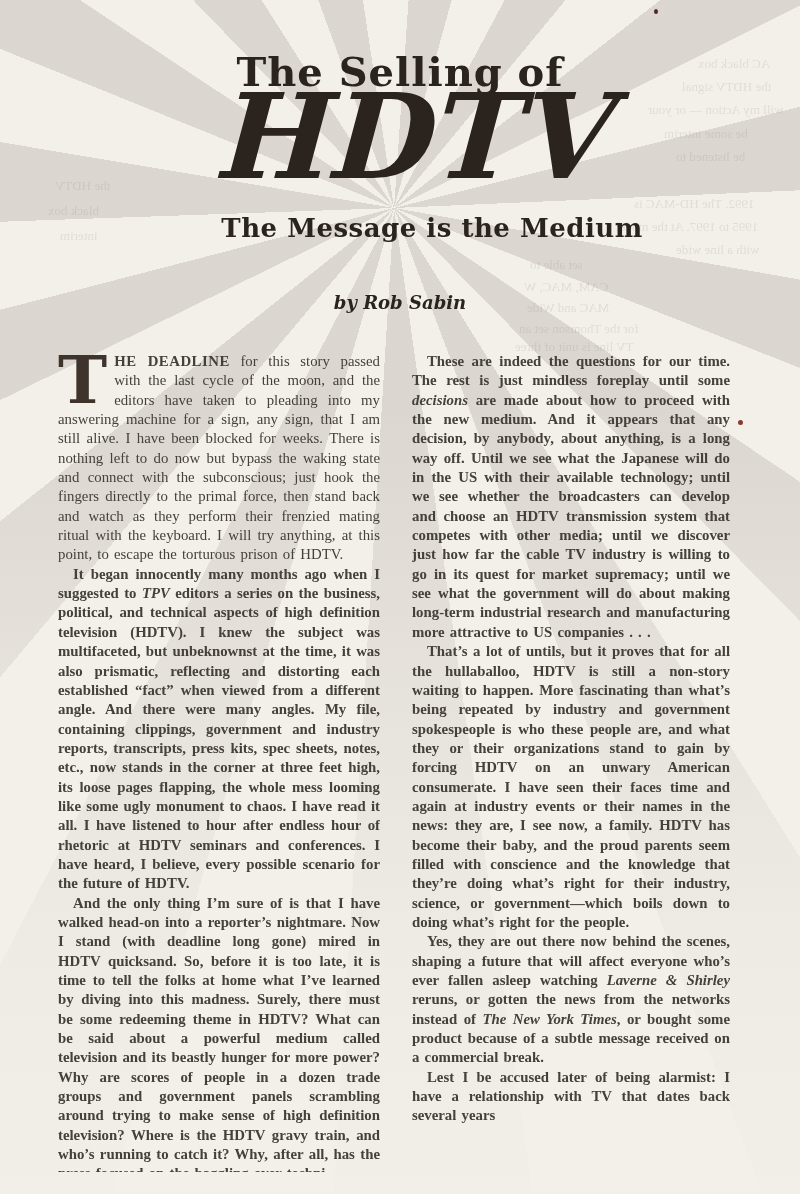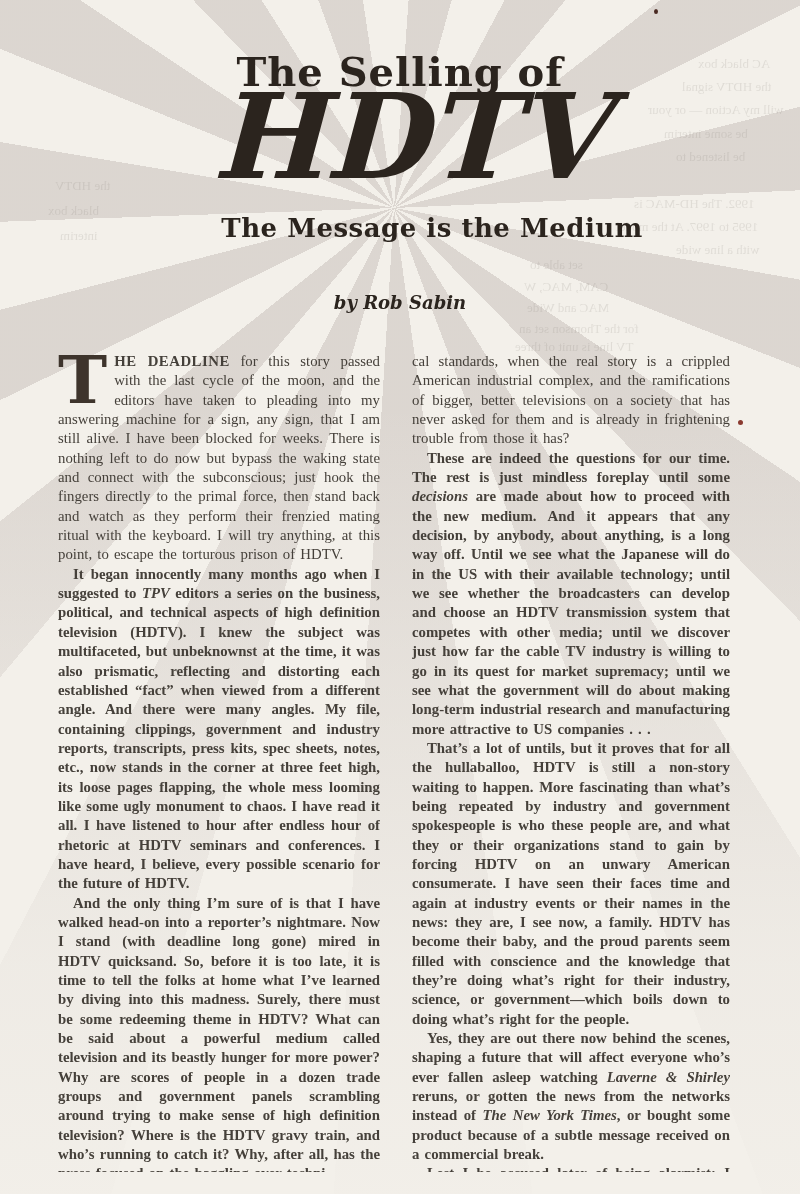--- a/index.html
+++ b/index.html
@@ -126,21 +126,20 @@
 
   <div class="hdr byline">by Rob Sabin</div>
 
   <div class="cols">
     <div class="col col-left">
         <p><span class="dropcap">T</span><span class="lead">HE DEADLINE</span><span> for this story passed with the last cycle of the moon, and the editors have taken to pleading into my answering machine for a sign, any sign, that I am still alive. I have been blocked for weeks. There is nothing left to do now but bypass the waking state and connect with the subconscious; just hook the fingers directly to the primal force, then stand back and watch as they perform their frenzied mating ritual with the keyboard. I will try anything, at this point, to escape the torturous prison of HDTV.</span></p>
         <p class="ind"><span>It began innocently many months ago when I suggested to </span><span class="it">TPV</span><span> editors a series on the business, political, and technical aspects of high definition television (HDTV). I knew the subject was multifaceted, but unbeknownst at the time, it was also prismatic, reflecting and distorting each established “fact” when viewed from a different angle. And there were many angles. My file, containing clippings, government and industry reports, transcripts, press kits, spec sheets, notes, etc., now stands in the corner at three feet high, its loose pages flapping, the whole mess looming like some ugly monument to chaos. I have read it all. I have listened to hour after endless hour of rhetoric at HDTV seminars and conferences. I have heard, I believe, every possible scenario for the future of HDTV.</span></p>
         <p class="ind"><span>And the only thing I’m sure of is that I have walked head-on into a reporter’s nightmare. Now I stand (with deadline long gone) mired in HDTV quicksand. So, before it is too late, it is time to tell the folks at home what I’ve learned by diving into this madness. Surely, there must be some redeeming theme in HDTV? What can be said about a powerful medium called television and its beastly hunger for more power? Why are scores of people in a dozen trade groups and government panels scrambling around trying to make sense of high definition television? Where is the HDTV gravy train, and who’s running to catch it? Why, after all, has the press focused on the haggling over techni-</span></p>
       </div>
     <div class="col col-right">
-        <p><span>cal standards, when the real story is a crippled American industrial complex, and the ramifications of bigger, better televisions on a society that has never asked for them and is already in frightening trouble from those it has?</span></p>
         <p class="ind"><span>These are indeed the questions for our time. The rest is just mindless foreplay until some </span><span class="it">decisions</span><span> are made about how to proceed with the new medium. And it appears that any decision, by anybody, about anything, is a long way off. Until we see what the Japanese will do in the US with their available technology; until we see whether the broadcasters can develop and choose an HDTV transmission system that competes with other media; until we discover just how far the cable TV industry is willing to go in its quest for market supremacy; until we see what the government will do about making long-term industrial research and manufacturing more attractive to US companies . . .</span></p>
         <p class="ind"><span>That’s a lot of untils, but it proves that for all the hullaballoo, HDTV is still a non-story waiting to happen. More fascinating than what’s being repeated by industry and government spokespeople is who these people are, and what they or their organizations stand to gain by forcing HDTV on an unwary American consumerate. I have seen their faces time and again at industry events or their names in the news: they are, I see now, a family. HDTV has become their baby, and the proud parents seem filled with conscience and the knowledge that they’re doing what’s right for their industry, science, or government—which boils down to doing what’s right for the people.</span></p>
         <p class="ind"><span>Yes, they are out there now behind the scenes, shaping a future that will affect everyone who’s ever fallen asleep watching </span><span class="it">Laverne &amp; Shirley</span><span> reruns, or gotten the news from the networks instead of </span><span class="it">The New York Times</span><span>, or bought some product because of a subtle message received on a commercial break.</span></p>
         <p class="ind"><span>Lest I be accused later of being alarmist: I have a relationship with TV that dates back several years</span></p>
       </div>
   </div>
 
 <div class="speck" style="left: 654px; top: 9px; width: 4px; height: 5px; background: rgb(74, 42, 34);"></div>
     <div class="speck" style="left: 738px; top: 420px; width: 5px; height: 5px; background: rgb(138, 58, 48);"></div>
   </div>

